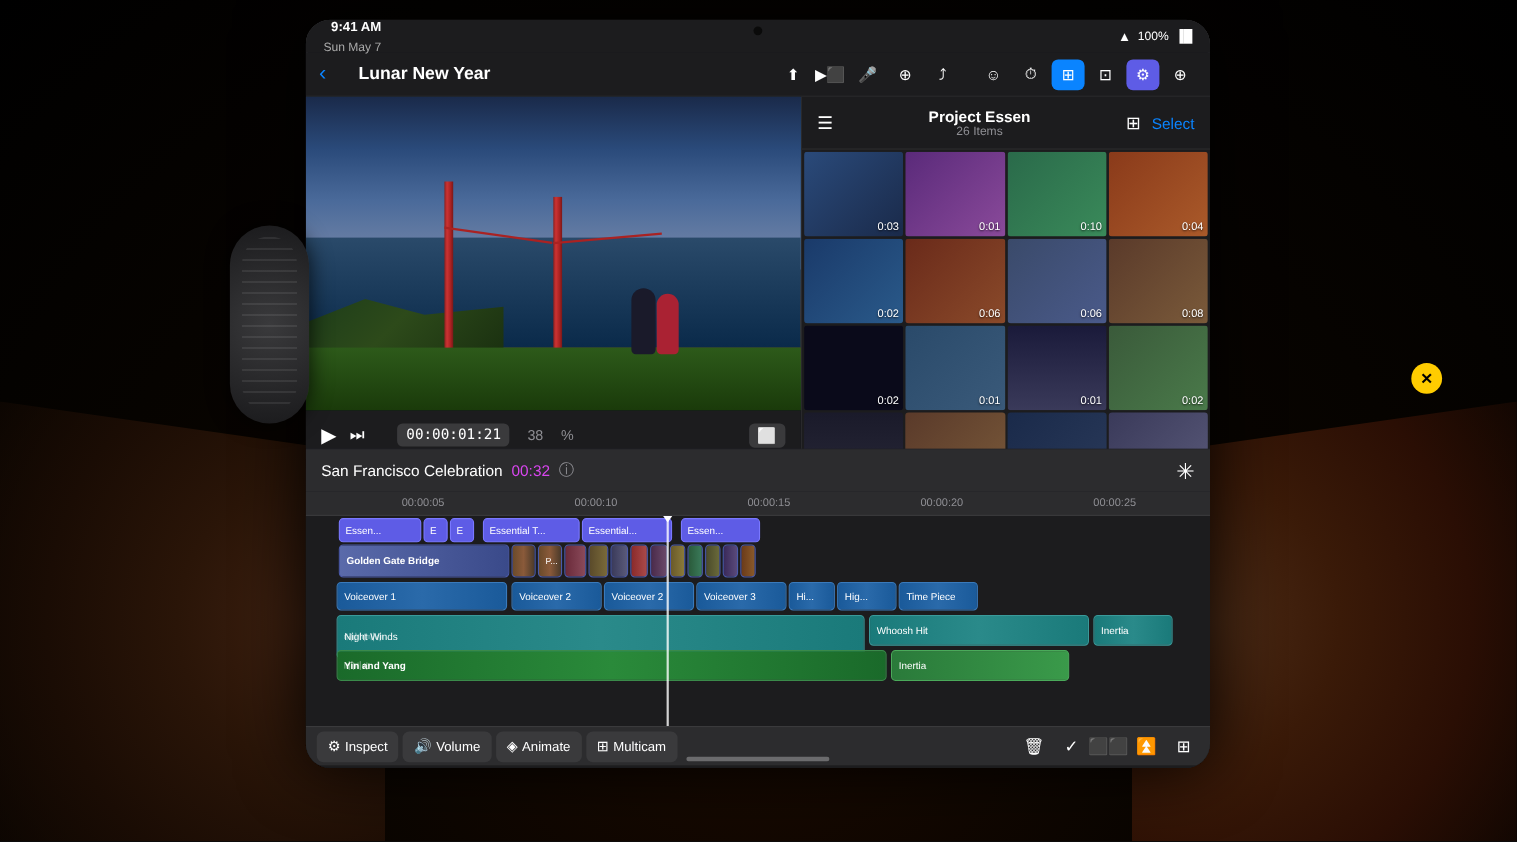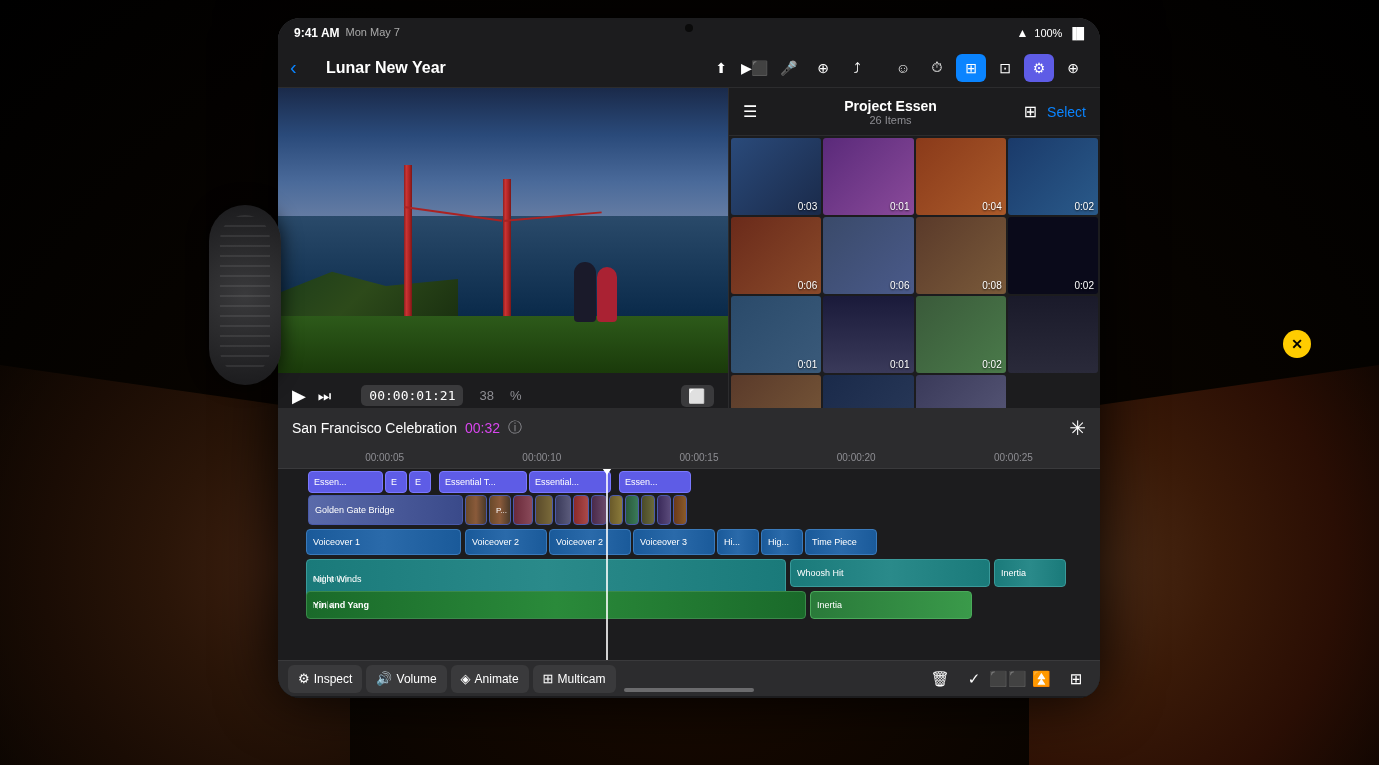--- a/index.html
+++ b/index.html
@@ -438,20 +438,21 @@
       align-items: center;
       padding: 0 6px;
       font-size: 9px;
       color: #fff;
       white-space: nowrap;
       overflow: hidden;
       cursor: pointer;
     }
     .video-clip.golden {
       background: linear-gradient(90deg, #5a6aaa 0%, #3a4a8a 100%);
+      font-weight: bold;
     }
     .video-clip.colorful {
       background: linear-gradient(90deg, #6a4a2a 0%, #8a5a3a 50%, #4a3a2a 100%);
     }
 
     
     .audio-track {
       height: 28px;
       padding: 0 8px;
       display: flex;
@@ -624,23 +625,23 @@
 <div class="hands-bg"></div>
 
 <div class="hand-left"></div>
 
 <div class="hand-right"></div>
 
 <div class="ipad">
   <div class="camera-notch"></div>
 
   <div class="status-bar">
-    <div style="display:flex;gap:6px;align-items:flex-start;">
+    <div style="display:flex;gap:6px;align-items:flex-end;flex-direction:column;">
       <span style="font-weight:600;font-size:12px;">9:41 AM</span>
-      <span style="font-size:11px;color:#aaa;">Mon May 7</span>
+      <span style="font-size:11px;color:#aaa;">Sun May 7</span>
     </div>
     <div class="status-right">
       <span style="font-size:12px;">▲</span>
       <span style="font-size:11px;">100%</span>
       <span style="font-size:11px;">▐█</span>
     </div>
   </div>
 
   <div class="title-bar">
     <div class="back-btn">‹</div>
@@ -707,20 +708,24 @@
       <div class="media-grid">
 
         <div class="media-thumb t1">
           <div class="thumb-inner" style="background:linear-gradient(135deg,#2a4a7a,#1a2a4a);"></div>
           <span class="thumb-duration">0:03</span>
         </div>
         <div class="media-thumb t2">
           <div class="thumb-inner" style="background:linear-gradient(135deg,#5a2a7a,#8a4a9a);"></div>
           <span class="thumb-duration">0:01</span>
         </div>
+        <div class="media-thumb t3">
+          <div class="thumb-inner" style="background:linear-gradient(135deg,#2a6a4a,#3a8a5a);"></div>
+          <span class="thumb-duration">0:10</span>
+        </div>
         <div class="media-thumb t4">
           <div class="thumb-inner" style="background:linear-gradient(135deg,#8a3a1a,#aa5a2a);"></div>
           <span class="thumb-duration">0:04</span>
         </div>
 
         <div class="media-thumb t5">
           <div class="thumb-inner" style="background:linear-gradient(135deg,#1a3a6a,#2a5a8a);"></div>
           <span class="thumb-duration">0:02</span>
         </div>
         <div class="media-thumb t6">
@@ -842,21 +847,21 @@
         </div>
         <div style="width:2px;flex-shrink:0;"></div>
         <div class="audio-clip blue" style="width:82px;">
           <span>Voiceover 3</span>
         </div>
         <div style="width:2px;flex-shrink:0;"></div>
         <div class="audio-clip blue" style="width:42px;">
           <span>Hi...</span>
         </div>
         <div style="width:2px;flex-shrink:0;"></div>
-        <div class="audio-clip blue" style="width:42px;">
+        <div class="audio-clip blue" style="width:54px;">
           <span>Hig...</span>
         </div>
         <div style="width:2px;flex-shrink:0;"></div>
         <div class="audio-clip blue" style="width:72px;">
           <span>Time Piece</span>
         </div>
       </div>
 
       <div class="audio-track" style="margin-top:2px;height:30px;">
         <div style="width:20px;flex-shrink:0;"></div>

